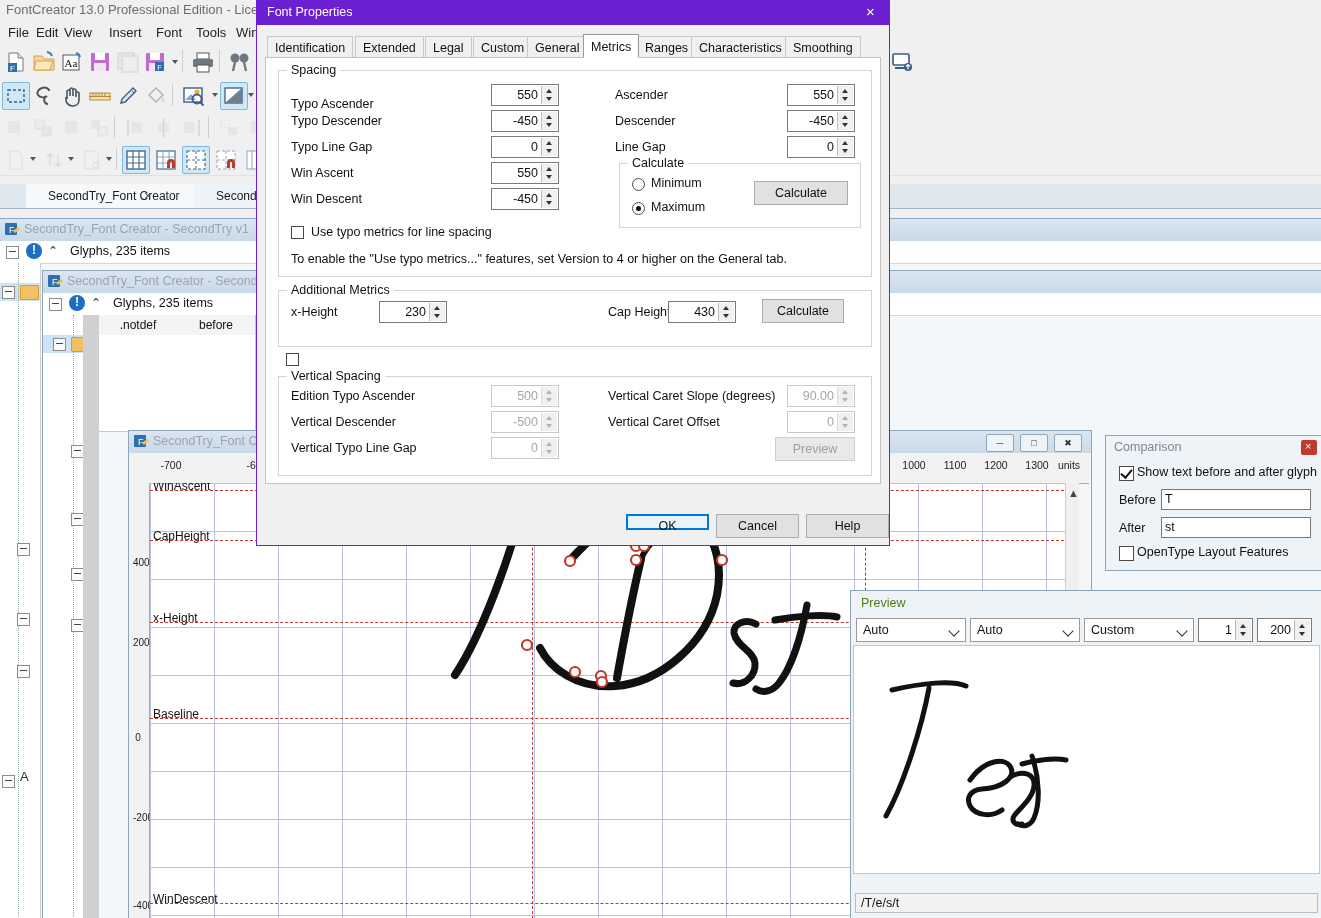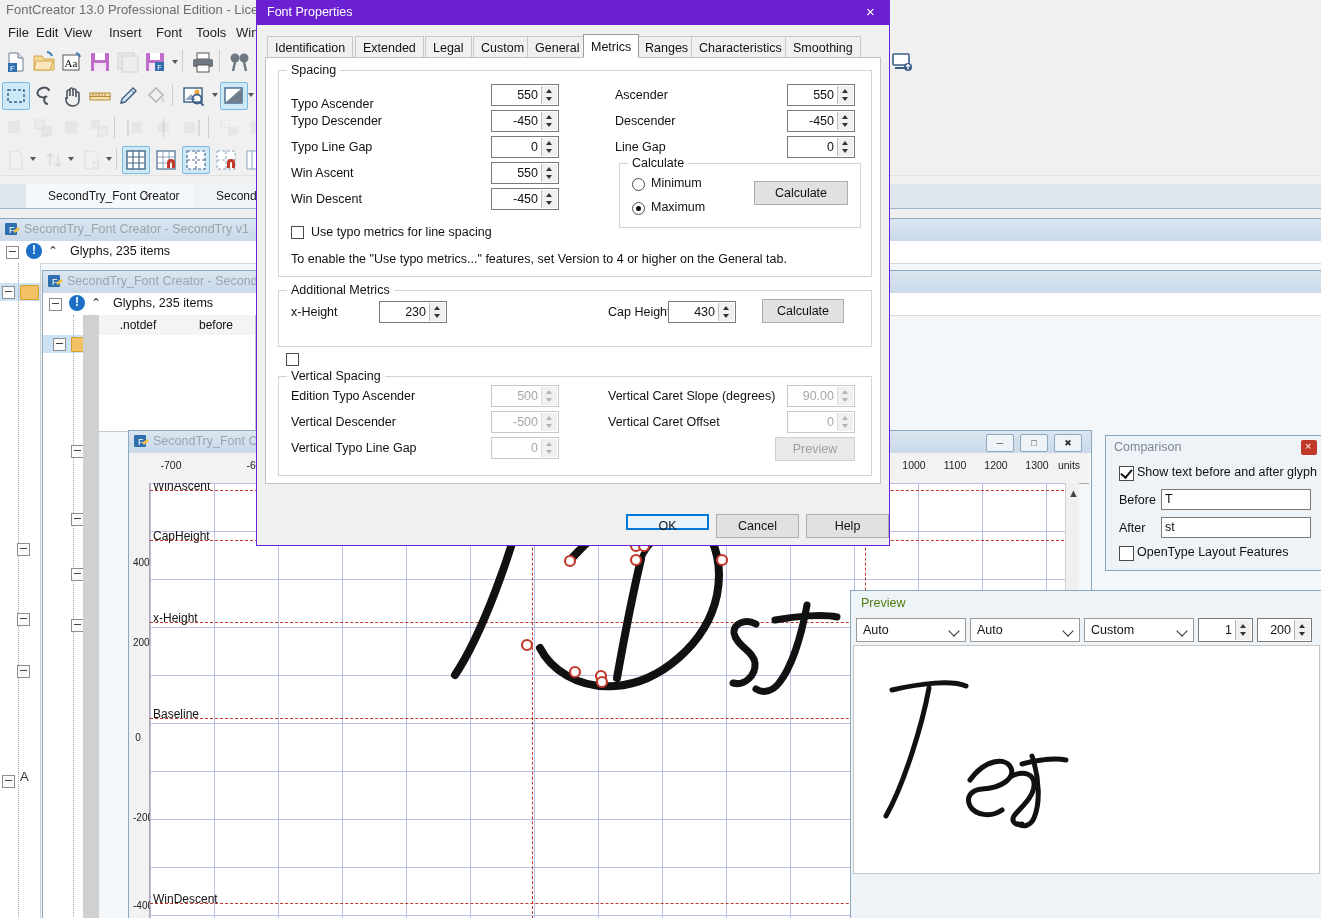--- a/index.html
+++ b/index.html
@@ -650,20 +650,23 @@
           <path d="M18 14 C48 7,78 4,92 10" stroke-width="5"></path>
           <path d="M55 12 C48 50,30 108,12 140" stroke-width="5"></path>
           <path d="M96 104 C110 84,132 80,137 92 C141 102,128 112,108 113 C96 114,92 122,96 130 C101 139,117 142,128 134" stroke-width="5"></path>
           <path d="M138 100 C150 94,161 98,160 110 C159 122,146 132,140 140 C137 145,141 150,148 148" stroke-width="5"></path>
           <path d="M158 80 C166 104,166 128,160 142 C157 149,150 152,144 148" stroke-width="5"></path>
           <path d="M148 88 C164 84,182 82,192 84" stroke-width="5"></path>
         </g>
       </svg>
     </div>
 
+    <div id="pv-status">
+      <span class="t">/T/e/s/t</span>
+    </div>
   </div>
 
 </div>
 
 <div class="abs" id="dlg">
   <div id="dlg-title">
     <div class="t">Font Properties</div>
     <div id="dlg-close">
       <span class="g">×</span>
     </div>

